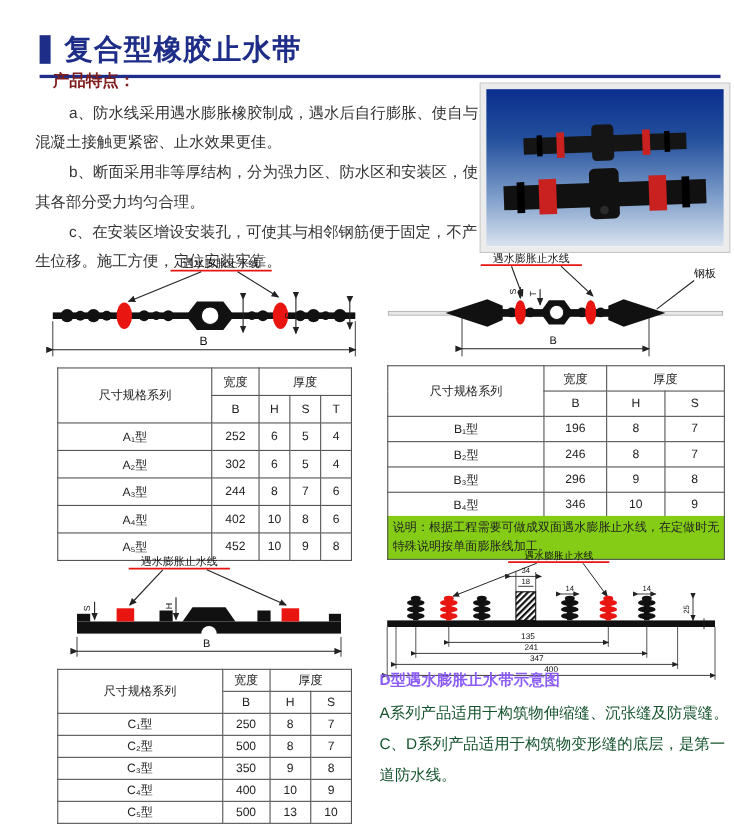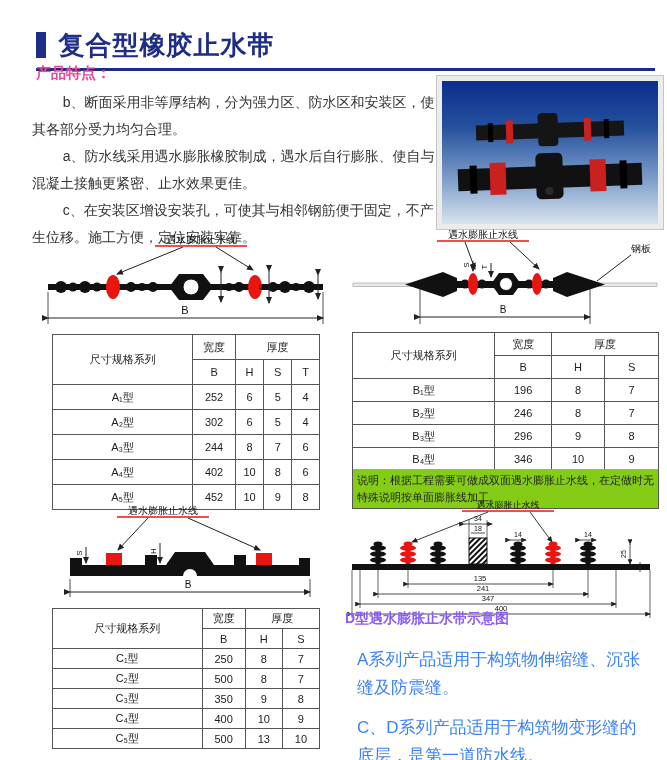--- a/index.html
+++ b/index.html
@@ -14,21 +14,21 @@
   }
   .title-bar {
     display:inline-block; width:10px; height:26px; background:#1e2d87;
     vertical-align:-4px; margin-right:8px;
   }
   .title-text {
     display:inline; font-size:26px; font-weight:bold; color:#1e2d87; letter-spacing:1px;
   }
   
   .features { position:absolute; left:32px; top:64px; width:408px; }
-  .features-heading { font-size:15px; font-weight:bold; color:#ec4899; margin:0 0 6px 4px; }
+  .features-heading { font-size:15px; font-weight:bold; color:#7f1d1d; margin:0 0 6px 16px; }
   .features p { margin:0; font-size:14px; line-height:27px; text-indent:2.2em; color:#333; }
   
   .photo {
     position:absolute; left:437px; top:76px; width:216px; height:143px;
     border:5px solid #ececec; outline:1px solid #c6c6c6;
     background:linear-gradient(180deg,#0b2e8e 0%,#24509d 32%,#7c9cc9 68%,#d9e3ee 100%);
   }
   
   .diag { position:absolute; }
   .diag text { font-family:"Liberation Sans","DejaVu Sans",sans-serif; fill:#111; }
@@ -43,36 +43,36 @@
   table.tc td { height:19px; }
   .note-box {
     position:absolute; left:352px; top:469px; width:297px;
     border:1px solid #555; border-top:none; font-size:11px; line-height:1.5;
     padding:3px 4px; color:#222; background:#84cc16;
   }
   
   .d-caption { position:absolute; left:345px; top:610px; font-size:14px; color:#8b5cf6;font-weight:bold; }
   .application { position:absolute; left:345px; top:634px; width:318px; }
   .application-heading { font-size:14px; font-weight:bold; color:#2d3fa6; margin:0 0 6px 0; }
-  .application p { margin:12px; font-size:17px; line-height:28px; color:#3b82f6; }
+  .application p { margin:0; font-size:14px; line-height:28px; color:#14532d; }
 </style>
 </head>
 <body>
 
 <div class="page">
 
   <div class="title-row">
     <span class="title-bar"></span>
     <h1 class="title-text">复合型橡胶止水带</h1>
   </div>
 
   <div class="features">
     <div class="features-heading">产品特点：</div>
+    <p>a、防水线采用遇水膨胀橡胶制成，遇水后自行膨胀、使自与混凝土接触更紧密、止水效果更佳。</p>
     <p>b、断面采用非等厚结构，分为强力区、防水区和安装区，使其各部分受力均匀合理。</p>
-    <p>a、防水线采用遇水膨胀橡胶制成，遇水后自行膨胀、使自与混凝土接触更紧密、止水效果更佳。</p>
     <p>c、在安装区增设安装孔，可使其与相邻钢筋便于固定，不产生位移。施工方便，定位安装牢靠。</p>
   </div>
 
   <div class="photo">
     <svg width="216" height="143" viewBox="0 0 216 143">
       <g transform="translate(34,32) rotate(-2 75 18)">
         <rect x="0" y="10" width="148" height="15" fill="#151515"></rect>
         <rect x="62" y="0" width="20" height="33" rx="4" fill="#151515"></rect>
         <rect x="30" y="6" width="7" height="23" fill="#c92020"></rect>
         <rect x="108" y="6" width="7" height="23" fill="#c92020"></rect>

